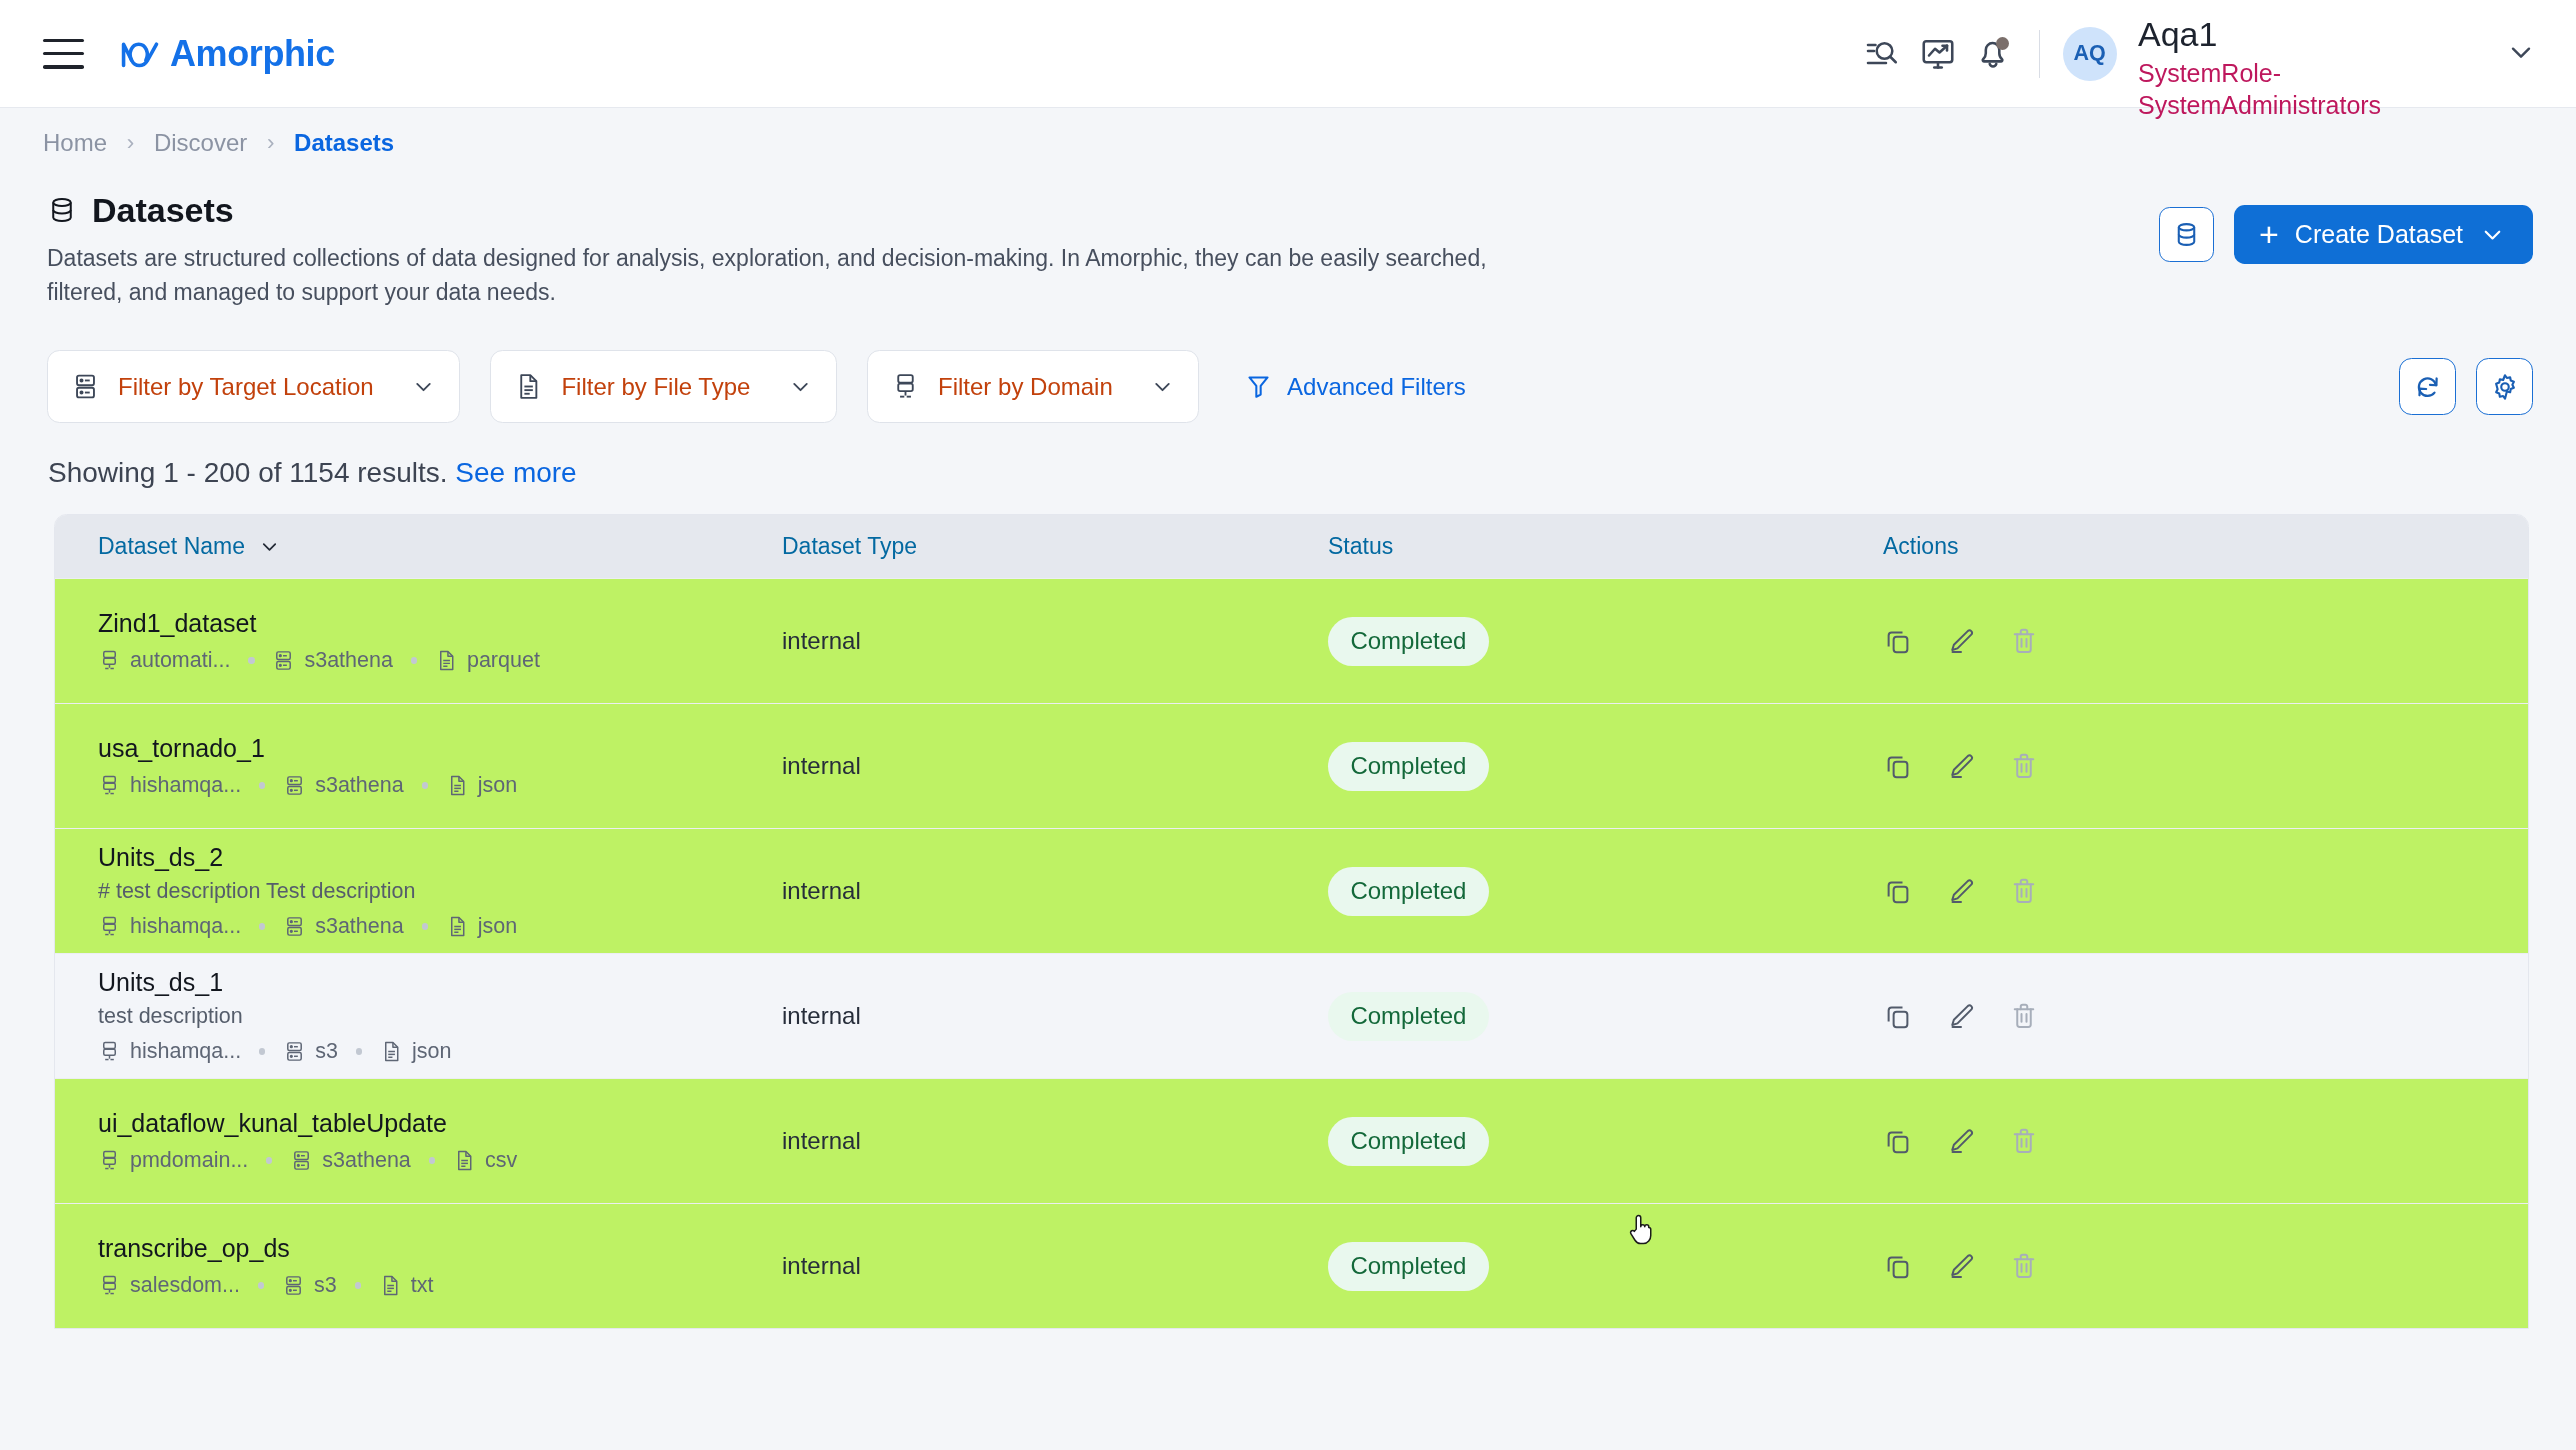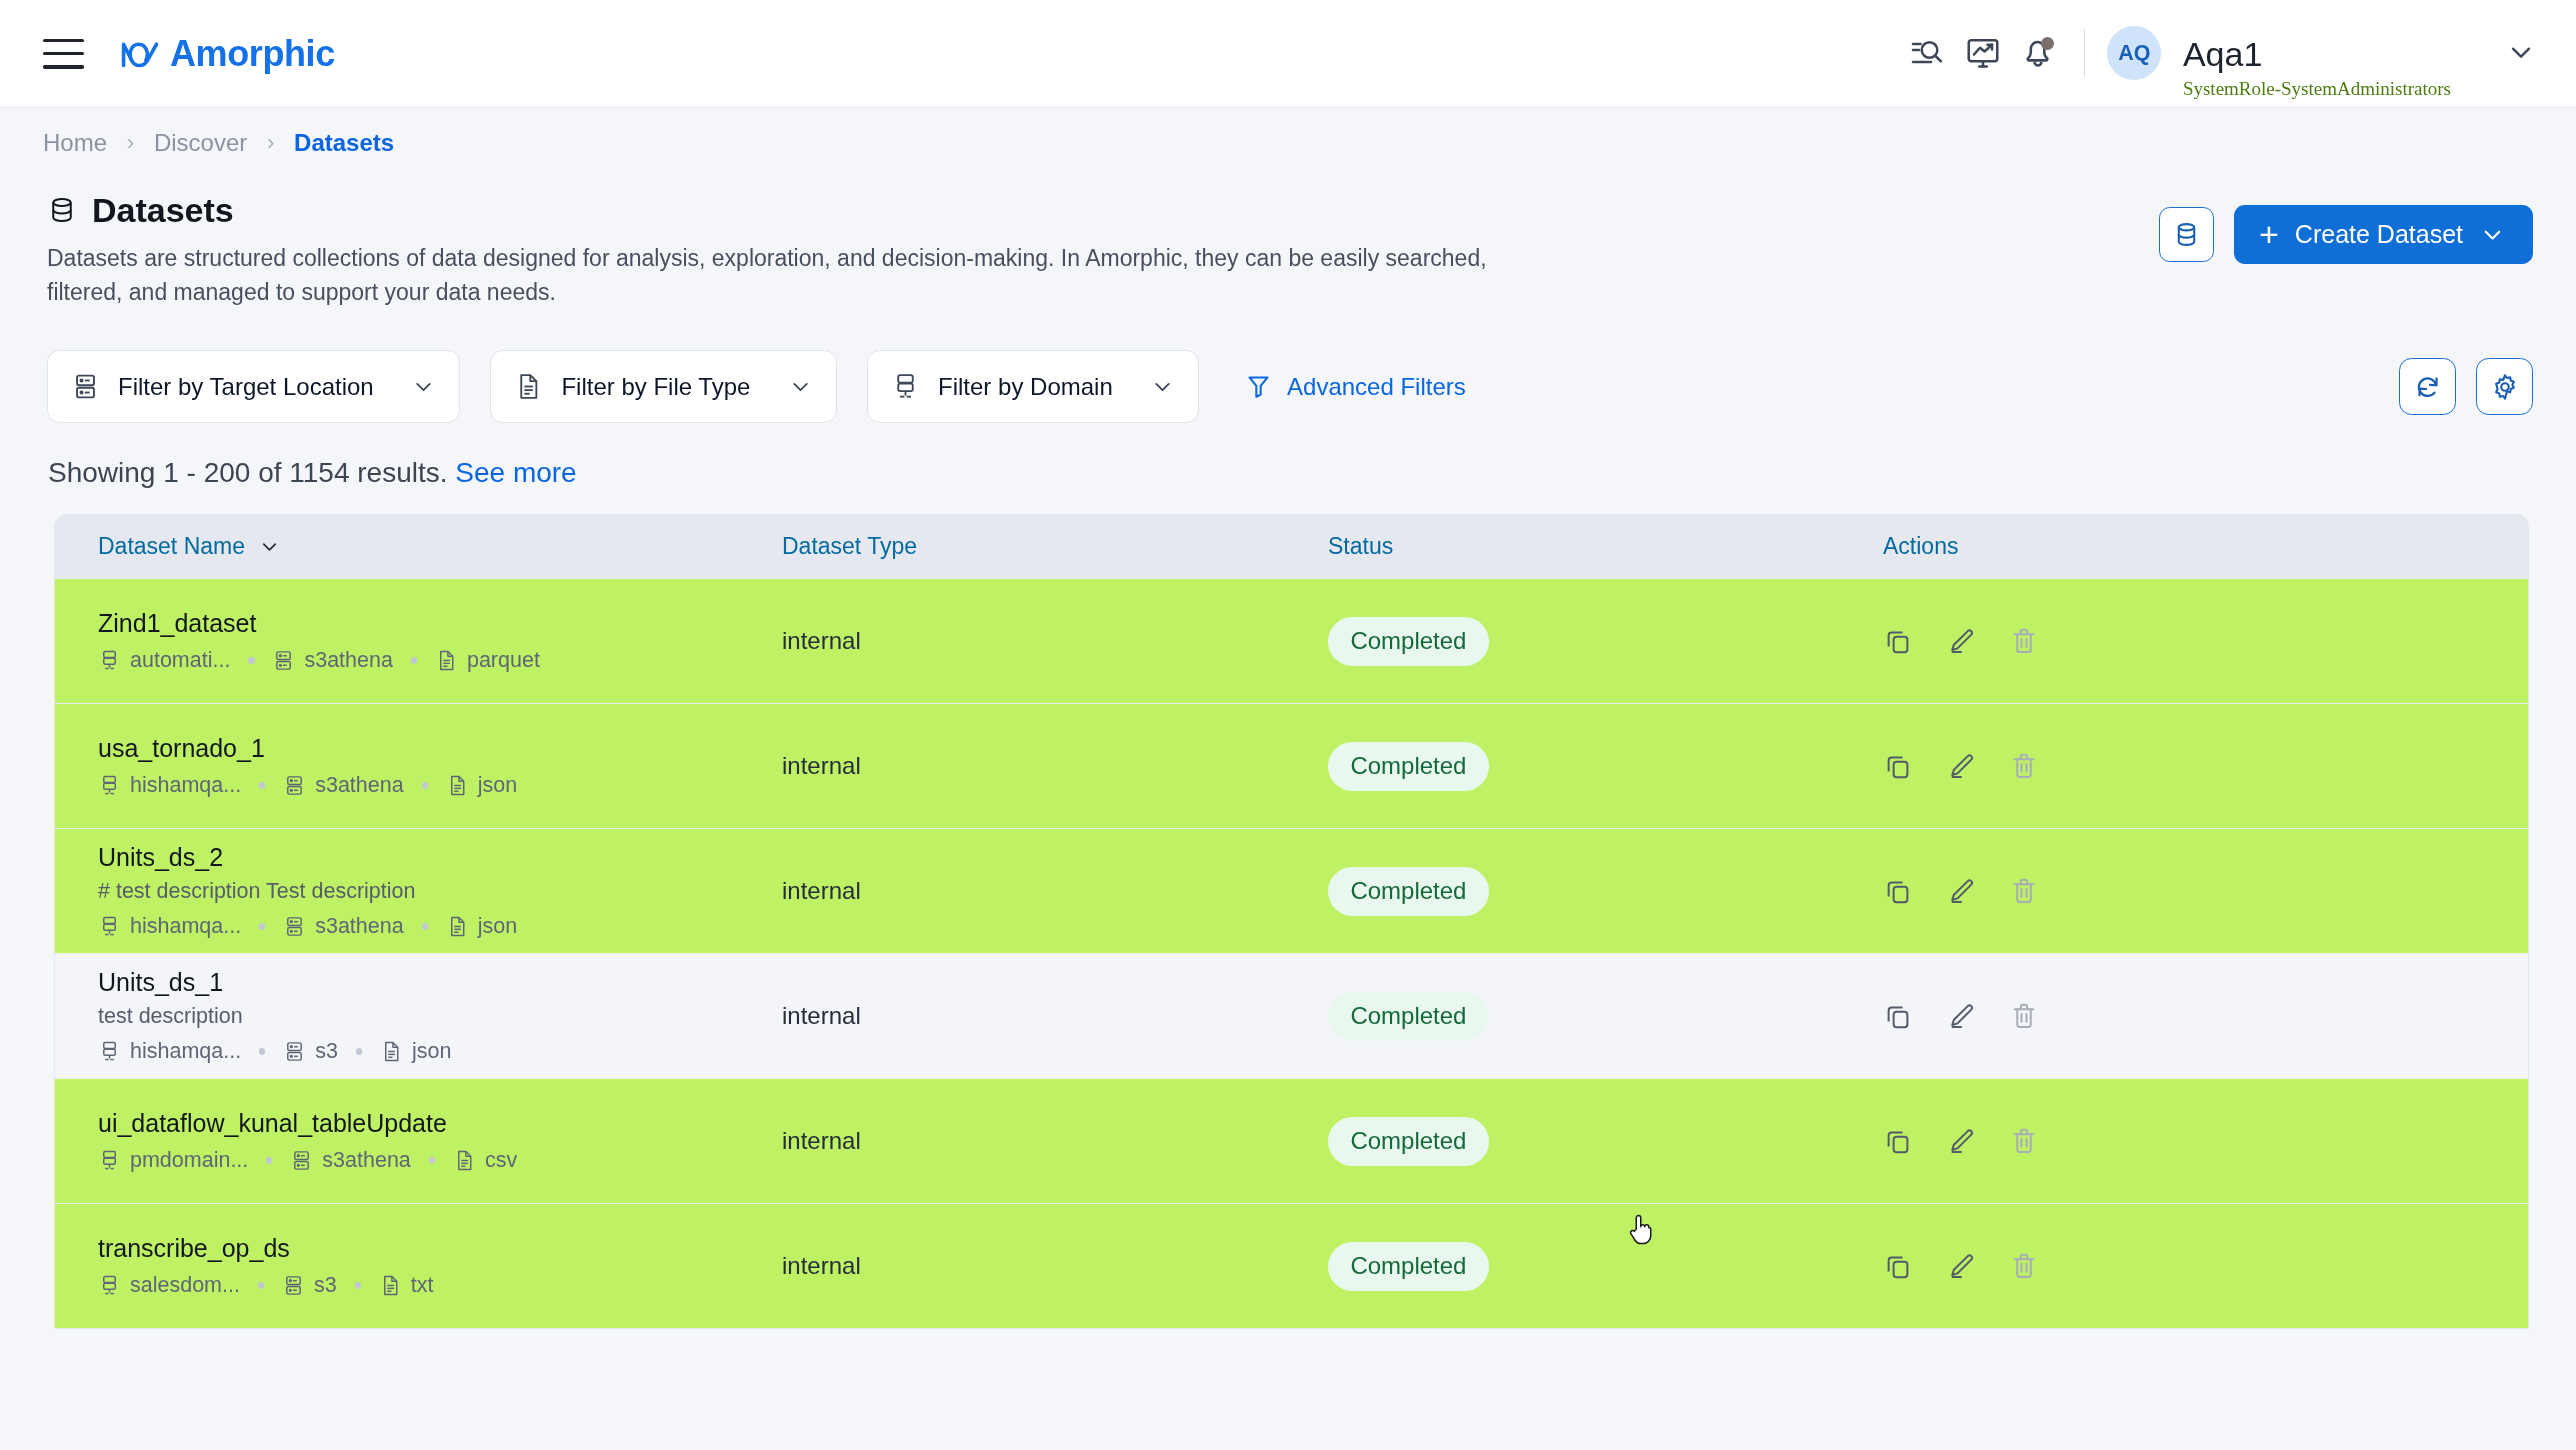--- a/index.html
+++ b/index.html
@@ -54,21 +54,21 @@
   }
   .avatar {
     width: 54px; height: 54px; border-radius: 50%;
     background: #cfe3fb; color: #1a5fb4;
     display: flex; align-items: center; justify-content: center;
     font-size: 21.5px; font-weight: 600;
     margin-right: 21.5px;
   }
   .user-meta { display: flex; flex-direction: column; line-height: 1.28; }
   .user-name { font-size: 34px; color: #1d232e; font-weight: 400; margin-top: 27px; }
-  .user-role { font-size: 19px; color: #4d7c0f; max-width: 313px; font-family: Liberation Serif, serif; }
+  .user-role { font-size: 25px; color: #be185d; max-width: 313px; }
   .chev-user { margin-left: 54px; cursor: pointer; }
 
   .notif-dot {
     position: absolute; top: 10.7px; right: 11.6px;
     width: 13.4px; height: 13.4px; border-radius: 50%;
     background: #7b6f6b;
   }
 
   
   .breadcrumb {
@@ -122,21 +122,21 @@
     border: none; outline: none; background: transparent;
     font-size: 25px; color: #2b3240; width: 100%;
     font-family: "Liberation Sans", sans-serif;
   }
   .search-input::placeholder { color: #8d95a5; }
   .filter-pill {
     height: 73px; background: #fff;
     border: 1.4px solid #dfe3ea; border-radius: 12.5px;
     display: flex; align-items: center; gap: 18px;
     padding: 0 23px; cursor: pointer;
-    font-size: 24px; color: #0f172a;
+    font-size: 24px; color: #c2410c;
   }
   .filter-pill .chev { margin-left: 19.7px; }
   .adv-filters {
     display: flex; align-items: center; gap: 14.3px;
     color: #0a66e0; font-size: 24px; cursor: pointer; margin-left: 14.3px;
   }
   .filter-bar-right { margin-left: auto; display: flex; gap: 19.7px; }
   .round-btn {
     width: 57px; height: 57px; border-radius: 12.5px;
     border: 1.6px solid #1a6fd4; background: #fff;

